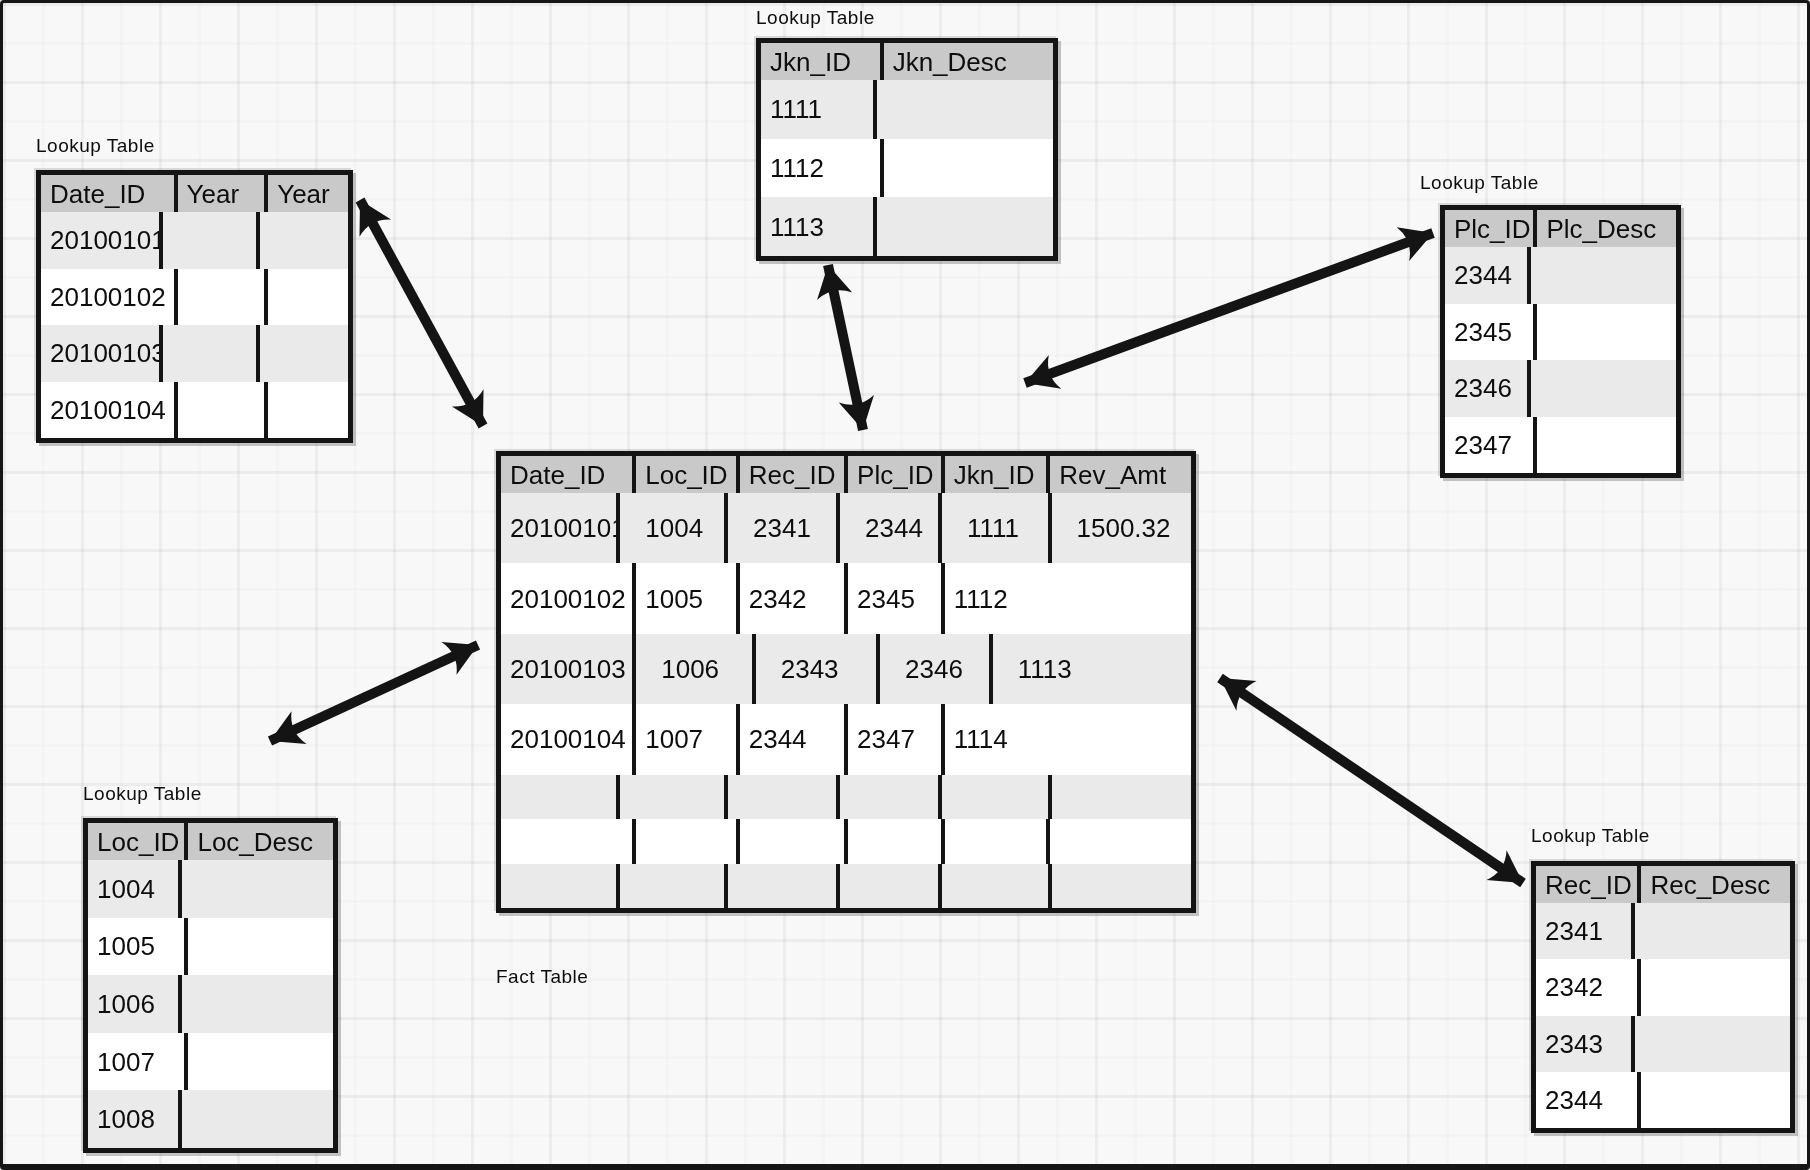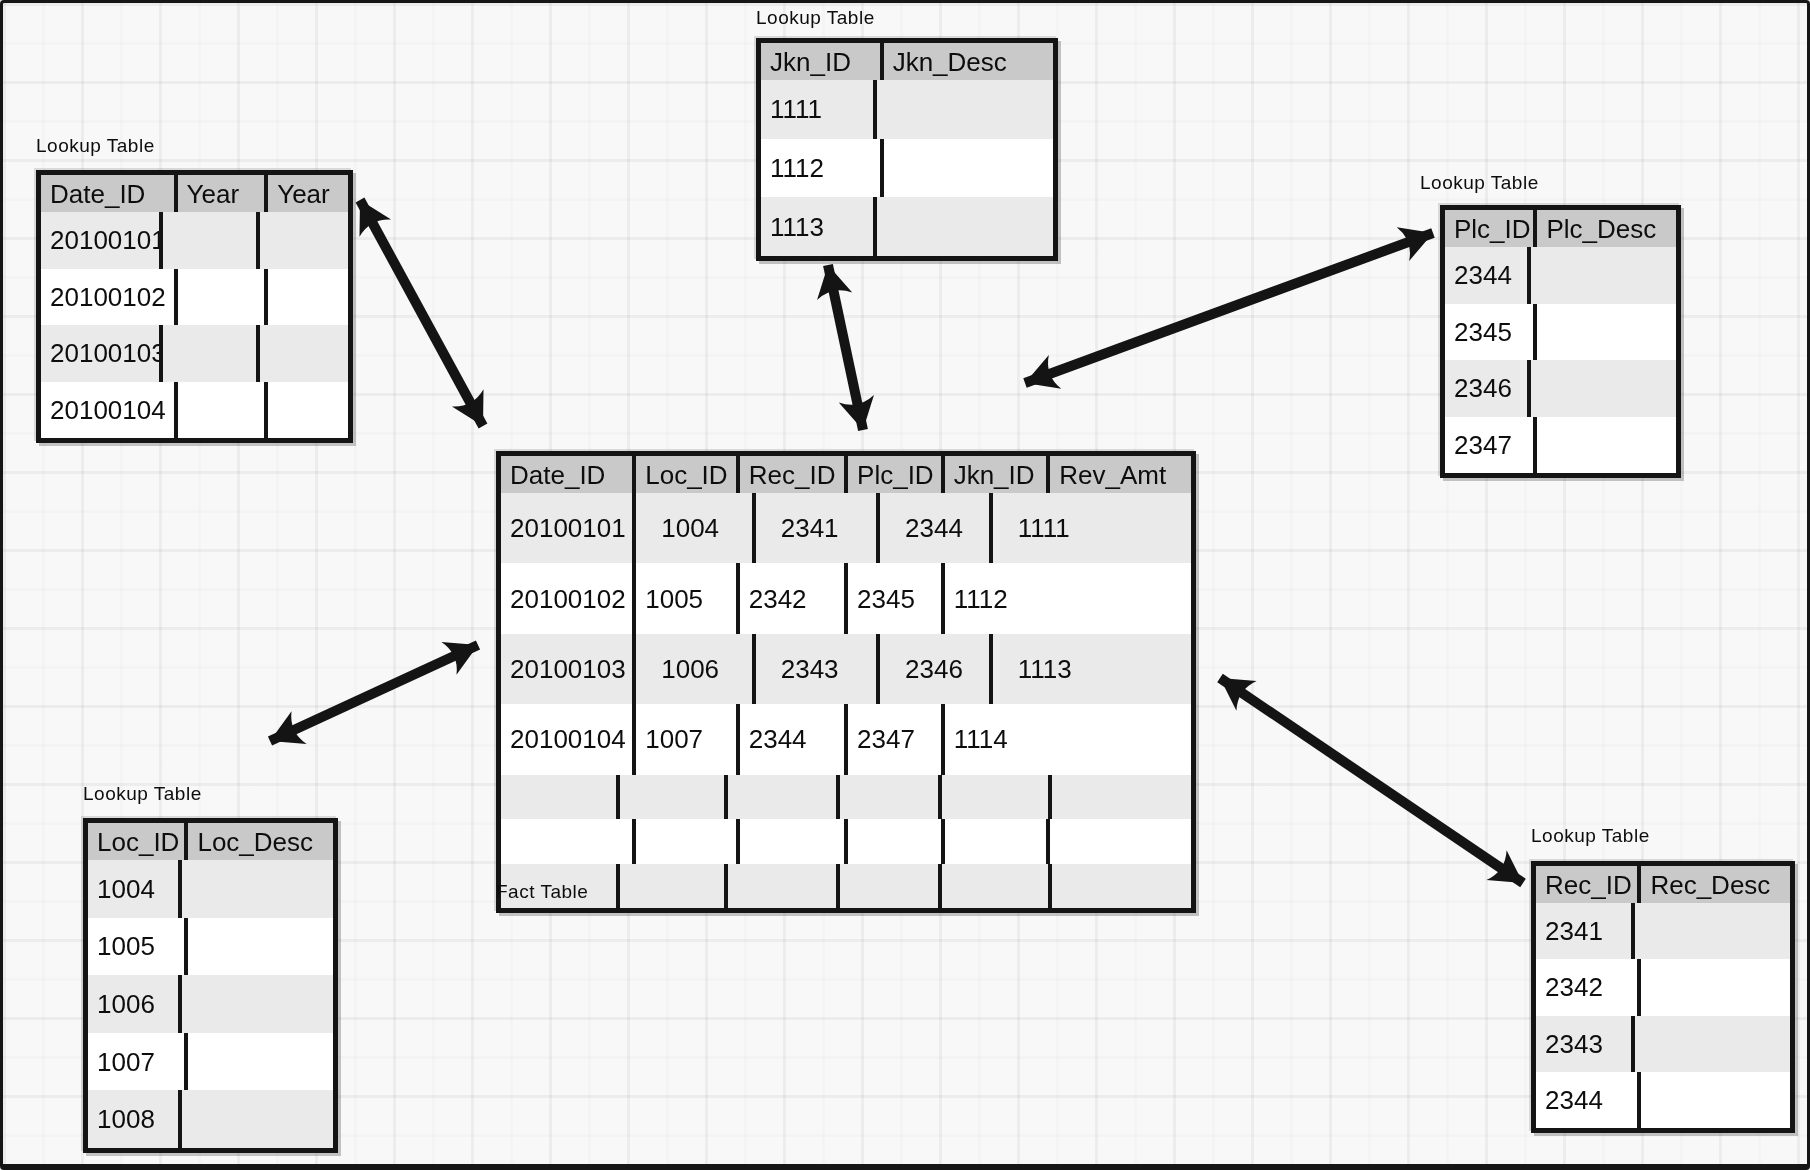--- a/index.html
+++ b/index.html
@@ -48,21 +48,21 @@
     letter-spacing:0.5px;
   }
   
   #tbl-date{left:33px;top:167px;width:317px;height:273px;}
   #title-date{left:33px;top:132px;width:317px;}
   #tbl-jkn{left:753px;top:35px;width:302px;height:223px;}
   #title-jkn{left:753px;top:4px;width:302px;}
   #tbl-plc{left:1437px;top:202px;width:241px;height:273px;}
   #title-plc{left:1417px;top:169px;width:281px;}
   #tbl-fact{left:493px;top:448px;width:700px;height:462px;}
-  #title-fact{left:493px;top:878px;width:700px;}
+  #title-fact{left:493px;top:963px;width:700px;}
   #tbl-loc{left:80px;top:815px;width:255px;height:335px;}
   #title-loc{left:80px;top:780px;width:255px;}
   #tbl-rec{left:1528px;top:858px;width:264px;height:272px;}
   #title-rec{left:1528px;top:822px;width:264px;}
   
   #tbl-date .c0{width:44.5%}#tbl-date .c1{width:29.5%}#tbl-date .c2{width:26%}
   #tbl-jkn .c0{width:42%}#tbl-jkn .c1{width:58%}
   #tbl-plc .c0{width:40%}#tbl-plc .c1{width:60%}
   #tbl-fact .c0{width:19.6%}#tbl-fact .c1{width:15%}#tbl-fact .c2{width:15.7%}
   #tbl-fact .c3{width:14%}#tbl-fact .c4{width:15.3%}#tbl-fact .c5{width:20.4%}
@@ -173,20 +173,21 @@
         <div class="t-cell c3">Plc_ID</div>
         <div class="t-cell c4">Jkn_ID</div>
         <div class="t-cell c5">Rev_Amt</div>
       </div>
       <div class="t-row alt">
         <div class="t-cell c0">20100101</div>
         <div class="t-cell c1">1004</div>
         <div class="t-cell c2">2341</div>
         <div class="t-cell c3">2344</div>
         <div class="t-cell c4">1111</div>
+        <div class="t-cell c5">1500.32</div>
       </div>
       <div class="t-row">
         <div class="t-cell c0">20100102</div>
         <div class="t-cell c1">1005</div>
         <div class="t-cell c2">2342</div>
         <div class="t-cell c3">2345</div>
         <div class="t-cell c4">1112</div>
       </div>
       <div class="t-row alt">
         <div class="t-cell c0">20100103</div>

